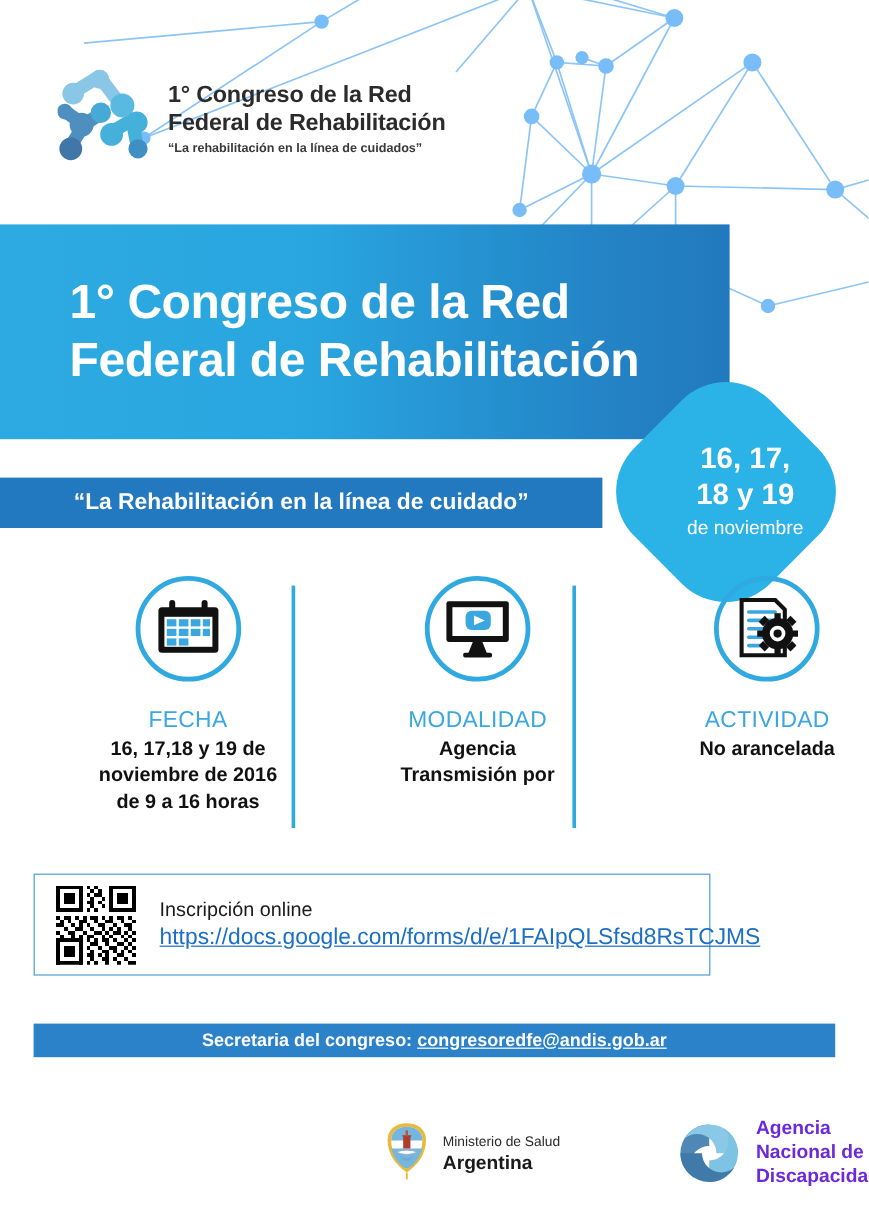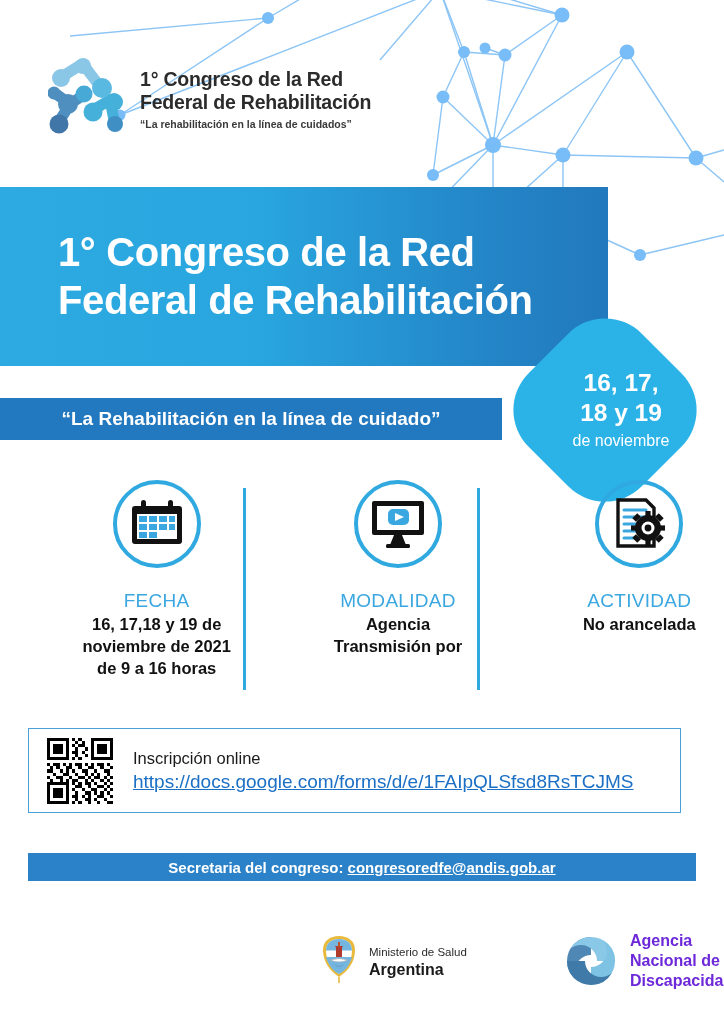--- a/index.html
+++ b/index.html
@@ -182,21 +182,21 @@
     background: #2fa9e0;
   }
   #div-1 { left: 243px; }
   #div-2 { left: 477px; }
 
   
   #reg-box {
     position: absolute;
     left: 28px;
     top: 728px;
-    width: 653px;
+    width: 564px;
     height: 85px;
     border: 1.5px solid #4a9fd8;
     box-sizing: border-box;
     display: flex;
     align-items: center;
     background: #ffffff;
   }
   #qr-wrap {
     width: 74px;
     height: 68px;
@@ -429,21 +429,21 @@
             <rect x="29" y="26" width="8" height="6"></rect>
             <rect x="39" y="26" width="6" height="6"></rect>
             <rect x="9" y="34" width="8" height="6"></rect>
             <rect x="19" y="34" width="8" height="6"></rect>
           </g>
         </svg>
       </div>
       <div class="col-heading">FECHA</div>
       <div class="col-body">
         <div>16, 17,18 y 19 de</div>
-        <div>noviembre de 2021</div>
+        <div>noviembre de 2016</div>
         <div>de 9 a 16 horas</div>
       </div>
     </div>
 
     <div class="col-divider" id="div-1"></div>
 
     <div class="info-col">
       <div class="icon-ring">
         <svg width="56" height="50" viewBox="0 0 56 50" xmlns="http://www.w3.org/2000/svg">
           <rect x="2" y="2" width="52" height="34" rx="2" fill="#111"></rect>

